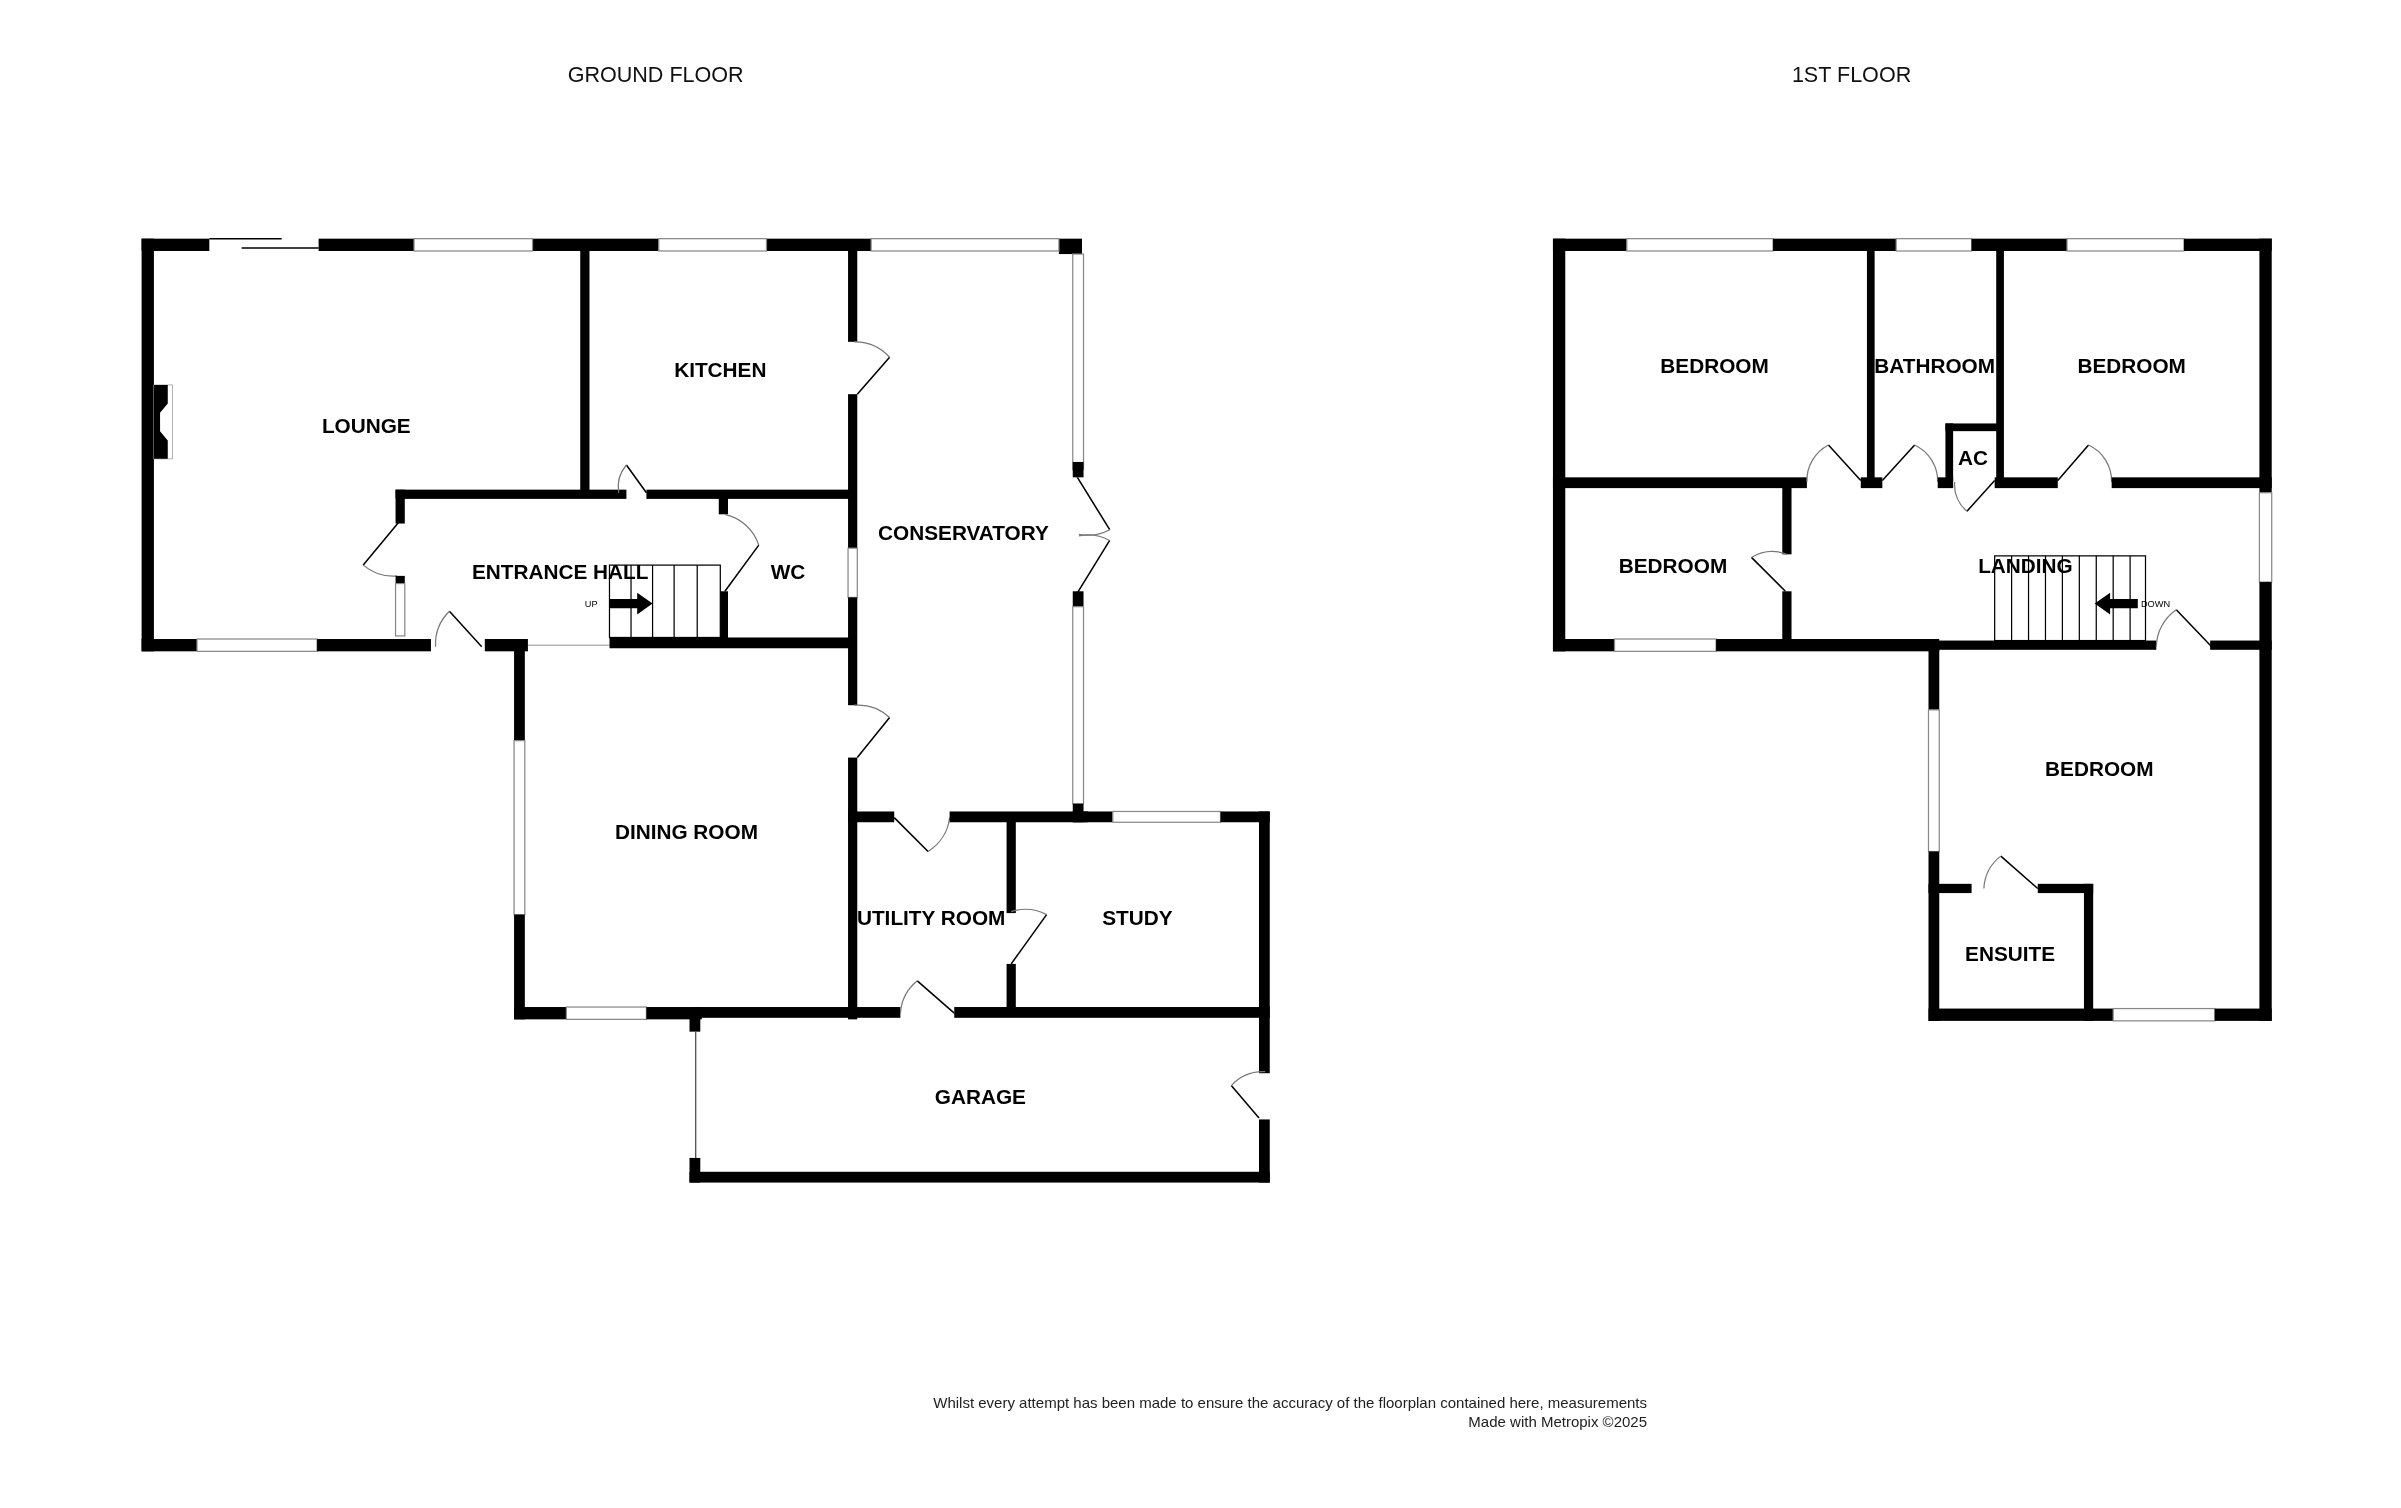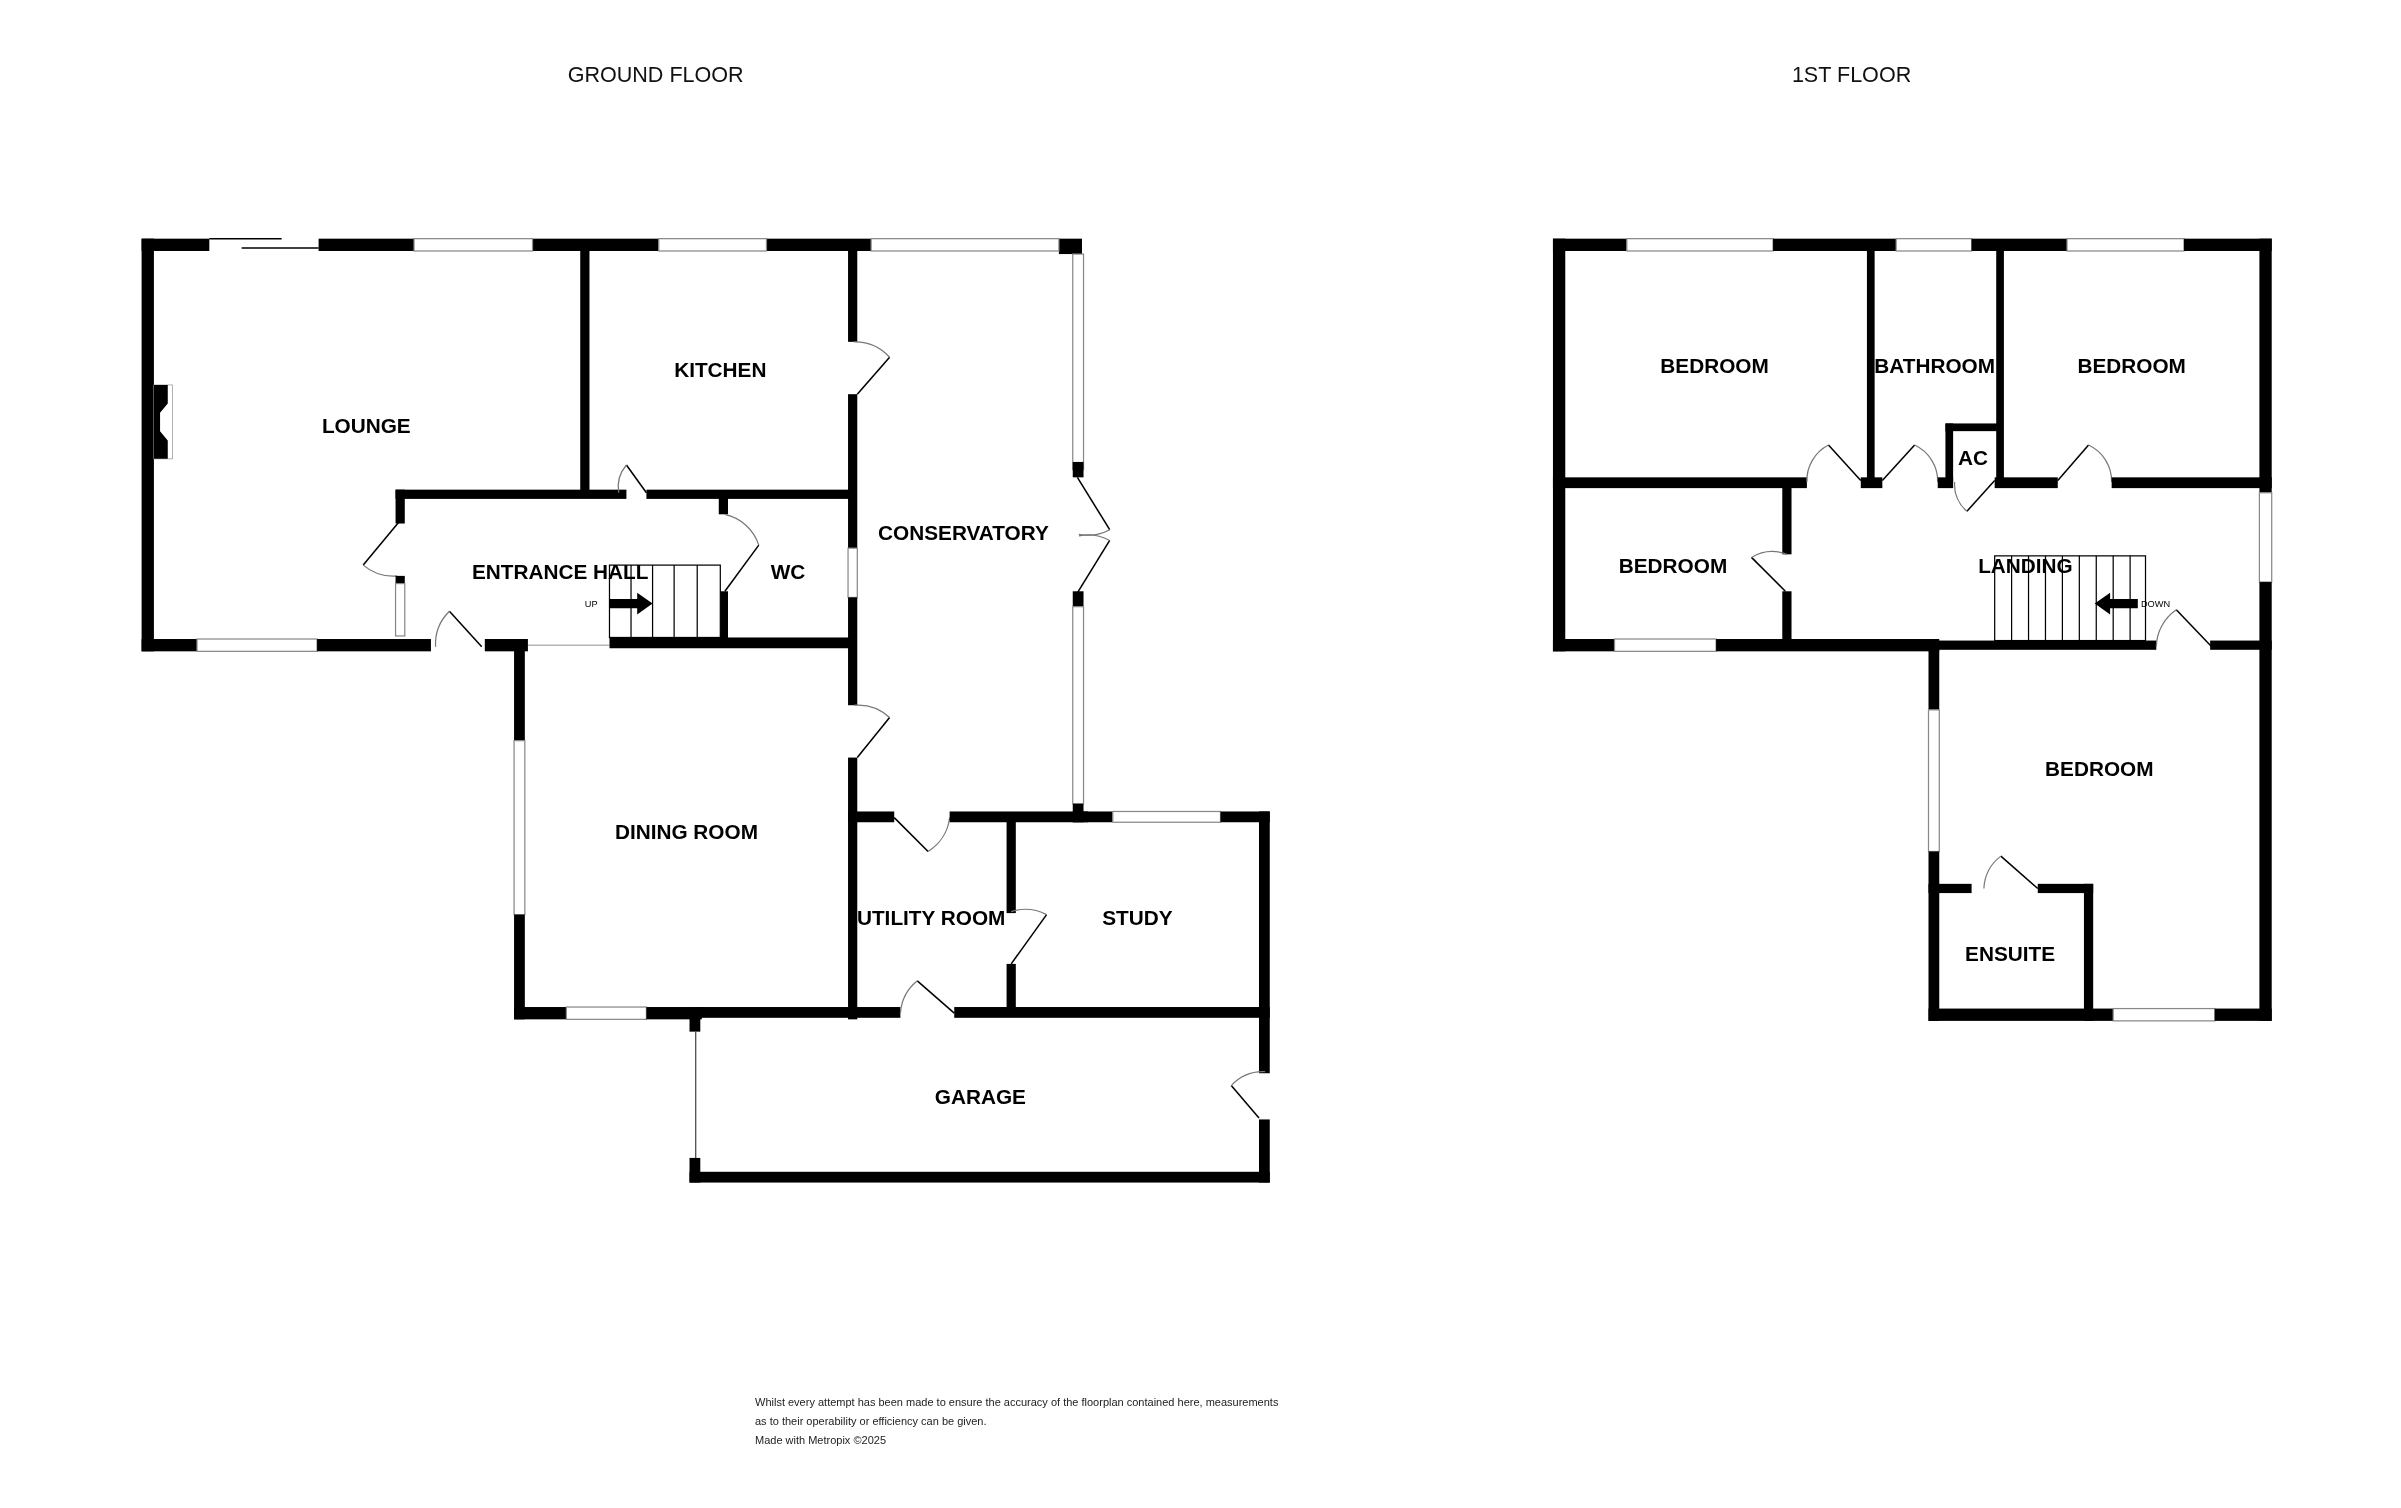--- a/index.html
+++ b/index.html
@@ -6,21 +6,21 @@
   body { width:2401px; height:1509px; position:relative; overflow:hidden; font-family:"Liberation Sans", sans-serif; }
   #plan { position:absolute; left:0; top:0; width:2401px; height:1509px; }
   .floor-title { font-family:"Liberation Sans", sans-serif; font-size:14px; fill:#111; }
   .room-label { font-family:"Liberation Sans", sans-serif; font-size:13.5px; font-weight:bold; fill:#000; }
   .small-label { font-family:"Liberation Sans", sans-serif; font-size:6px; fill:#000; }
   .wall { fill:#000; }
   .win { fill:#fff; stroke:#888; stroke-width:0.8; }
   .door { stroke:#000; stroke-width:1; fill:none; }
   .arc { stroke:#777; stroke-width:0.8; fill:none; }
   .stair { stroke:#000; stroke-width:0.8; fill:#fff; }
-  .disclaimer { position:absolute; left:755px; top:1393px; width:892px; text-align:left; font-family:"Liberation Sans", sans-serif; font-size:11px; line-height:19px; color:#222; }
+  .disclaimer { position:absolute; left:755px; top:1393px; width:892px; text-align:right; font-family:"Liberation Sans", sans-serif; font-size:15px; line-height:19px; color:#222; }
 </style>
 </head>
 <body>
 
 <svg id="plan" viewBox="0 0 1560 980" preserveAspectRatio="none" xmlns="http://www.w3.org/2000/svg">
 
   <text class="floor-title" x="426" y="53" text-anchor="middle">GROUND FLOOR</text>
   <text class="floor-title" x="1203" y="53" text-anchor="middle">1ST FLOOR</text>
 
   <g>
@@ -226,16 +226,15 @@
   <text class="room-label" x="1385" y="242" text-anchor="middle">BEDROOM</text>
   <text class="room-label" x="1282" y="302" text-anchor="middle">AC</text>
   <text class="room-label" x="1087" y="372" text-anchor="middle">BEDROOM</text>
   <text class="room-label" x="1316" y="372" text-anchor="middle">LANDING</text>
   <text class="room-label" x="1364" y="504" text-anchor="middle">BEDROOM</text>
   <text class="room-label" x="1306" y="624" text-anchor="middle">ENSUITE</text>
 </svg>
 
 <div class="disclaimer">
   <div>Whilst every attempt has been made to ensure the accuracy of the floorplan contained here, measurements</div>
-  <div>as to their operability or efficiency can be given.</div>
   <div>Made with Metropix ©2025</div>
 </div>
 
 
 </body></html>

